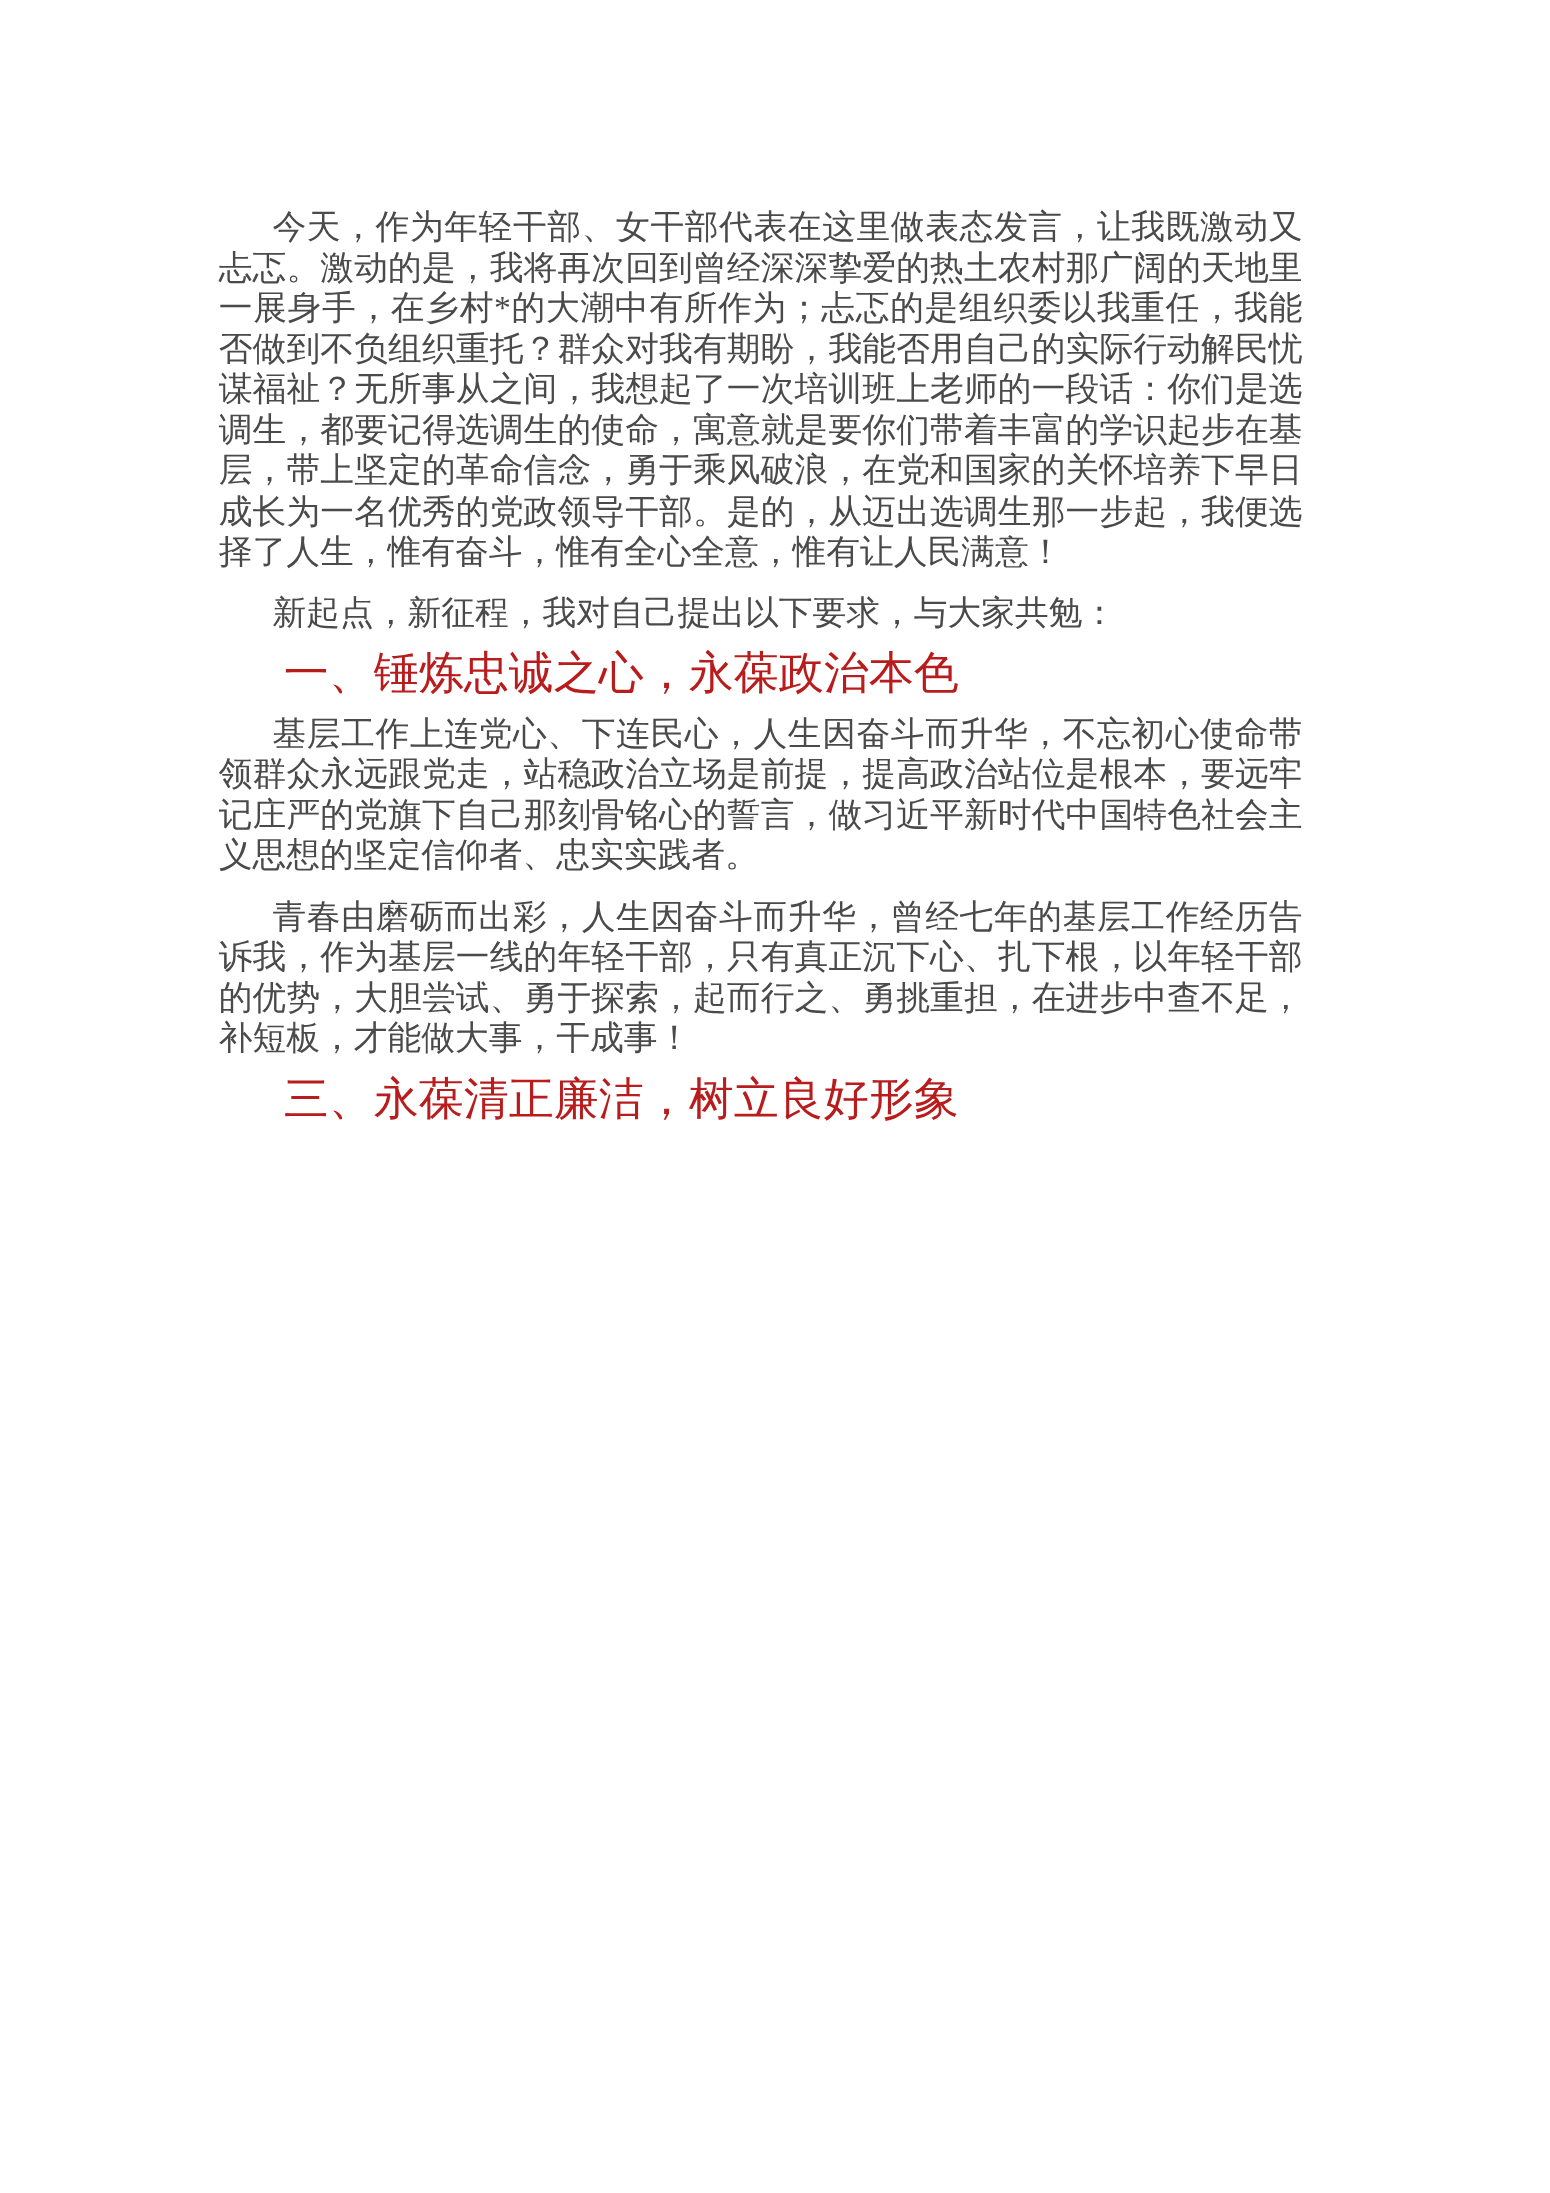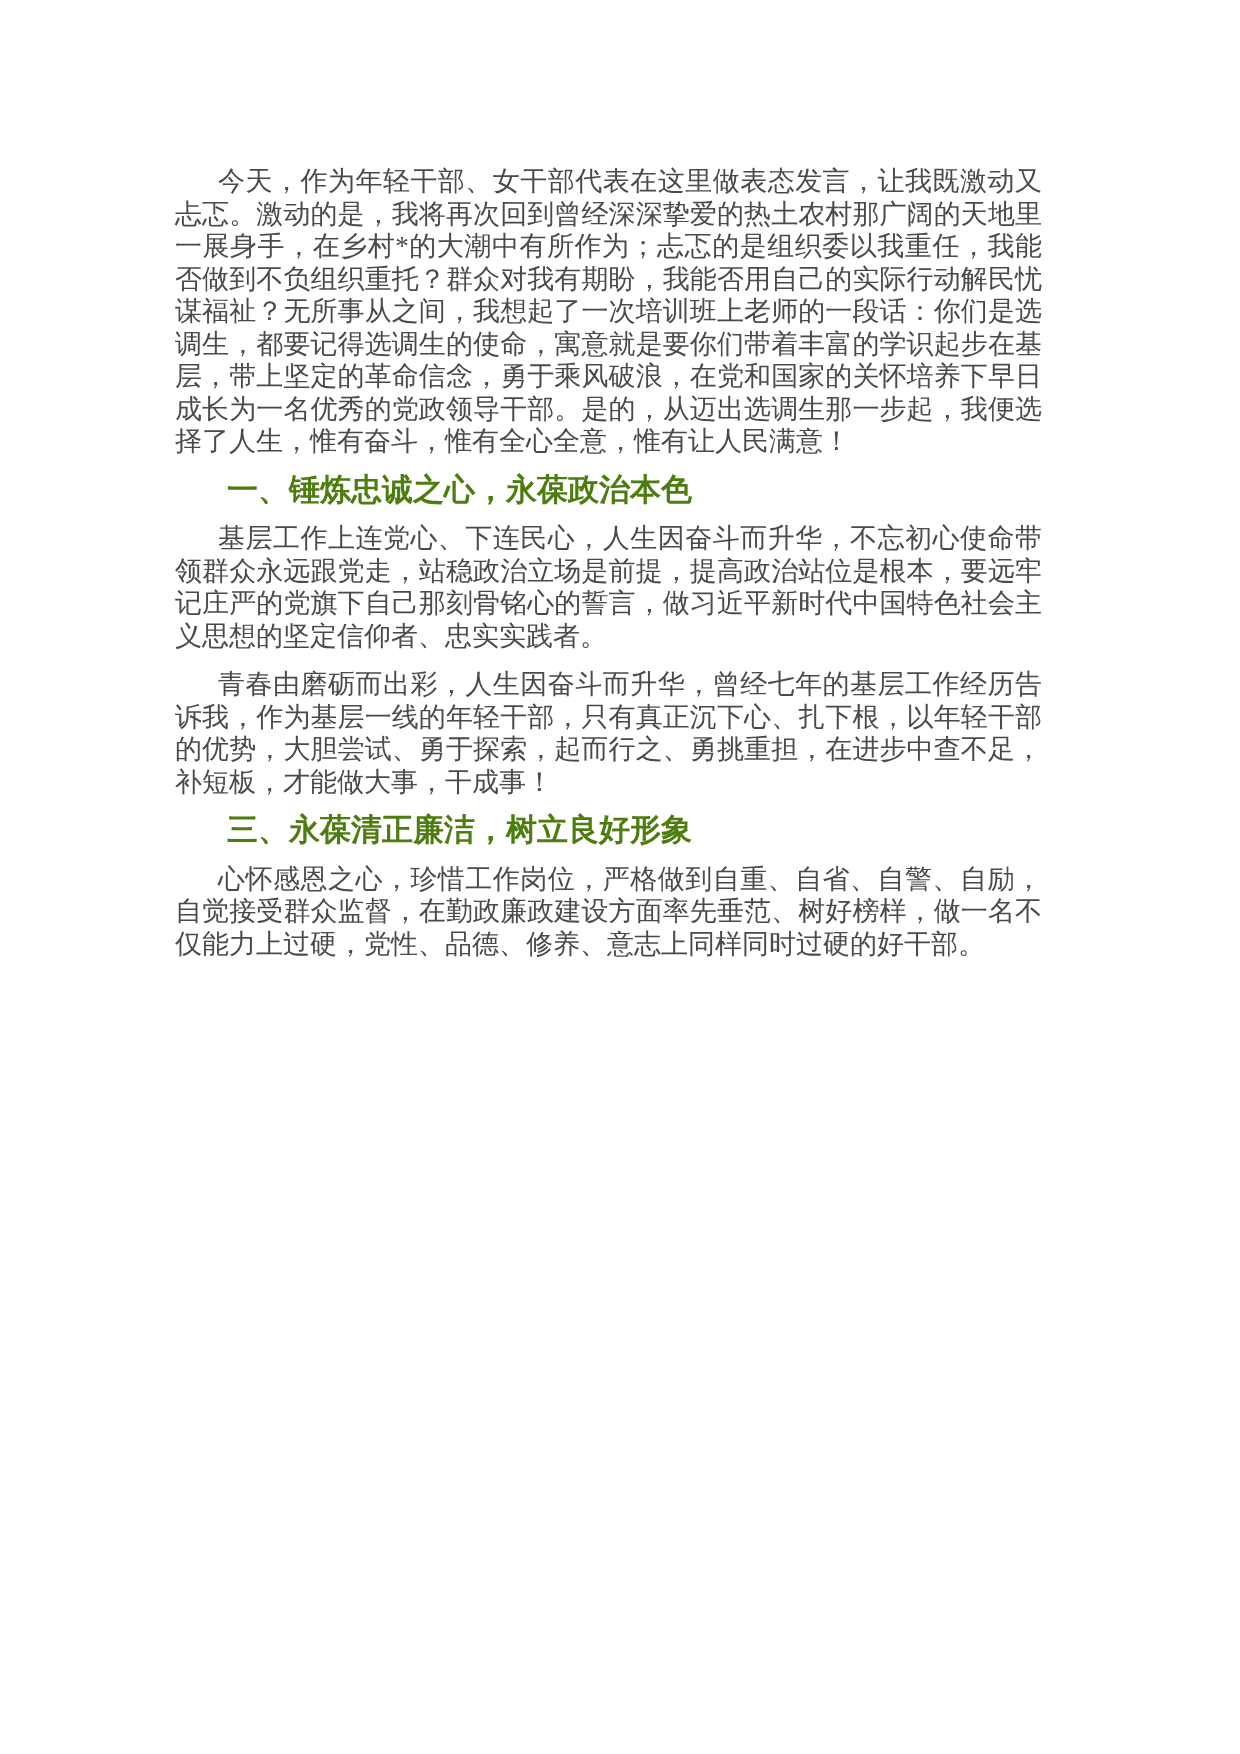--- a/index.html
+++ b/index.html
@@ -22,31 +22,31 @@
     text-align: justify;
     overflow: hidden;
   }
   .para {
     margin: 0 0 16px 0;
     text-indent: 43px;
   }
   .heading {
     margin: 0 0 16px 0;
     text-indent: 52px;
-    font-size: 31px;
+    font-size: 36px;
     line-height: 32.5px;
-    font-weight: bold;
-    color: #4d7c0f;
+    font-weight: normal;
+    color: #b91c1c;
   }
 </style>
 </head>
 <body>
 
 <div class="page">
   <article>
     <p class="para">今天，作为年轻干部、女干部代表在这里做表态发言，让我既激动又忐忑。激动的是，我将再次回到曾经深深挚爱的热土农村那广阔的天地里一展身手，在乡村*的大潮中有所作为；忐忑的是组织委以我重任，我能否做到不负组织重托？群众对我有期盼，我能否用自己的实际行动解民忧谋福祉？无所事从之间，我想起了一次培训班上老师的一段话：你们是选调生，都要记得选调生的使命，寓意就是要你们带着丰富的学识起步在基层，带上坚定的革命信念，勇于乘风破浪，在党和国家的关怀培养下早日成长为一名优秀的党政领导干部。是的，从迈出选调生那一步起，我便选择了人生，惟有奋斗，惟有全心全意，惟有让人民满意！</p>
+    <p class="para">新起点，新征程，我对自己提出以下要求，与大家共勉：</p>
     <h2 class="heading">一、锤炼忠诚之心，永葆政治本色</h2>
     <p class="para">基层工作上连党心、下连民心，人生因奋斗而升华，不忘初心使命带领群众永远跟党走，站稳政治立场是前提，提高政治站位是根本，要远牢记庄严的党旗下自己那刻骨铭心的誓言，做习近平新时代中国特色社会主义思想的坚定信仰者、忠实实践者。</p>
     <p class="para">青春由磨砺而出彩，人生因奋斗而升华，曾经七年的基层工作经历告诉我，作为基层一线的年轻干部，只有真正沉下心、扎下根，以年轻干部的优势，大胆尝试、勇于探索，起而行之、勇挑重担，在进步中查不足，补短板，才能做大事，干成事！</p>
     <h2 class="heading">三、永葆清正廉洁，树立良好形象</h2>
-    <p class="para">心怀感恩之心，珍惜工作岗位，严格做到自重、自省、自警、自励，自觉接受群众监督，在勤政廉政建设方面率先垂范、树好榜样，做一名不仅能力上过硬，党性、品德、修养、意志上同样同时过硬的好干部。</p>
   </article>
 </div>
 
 </body></html>

